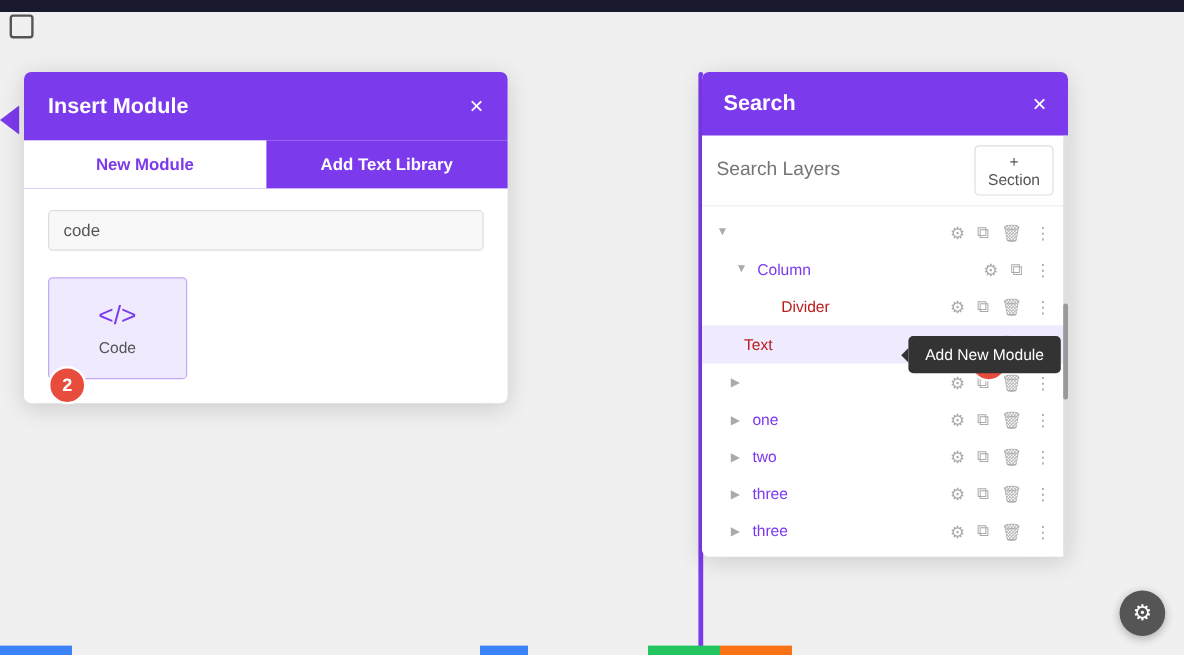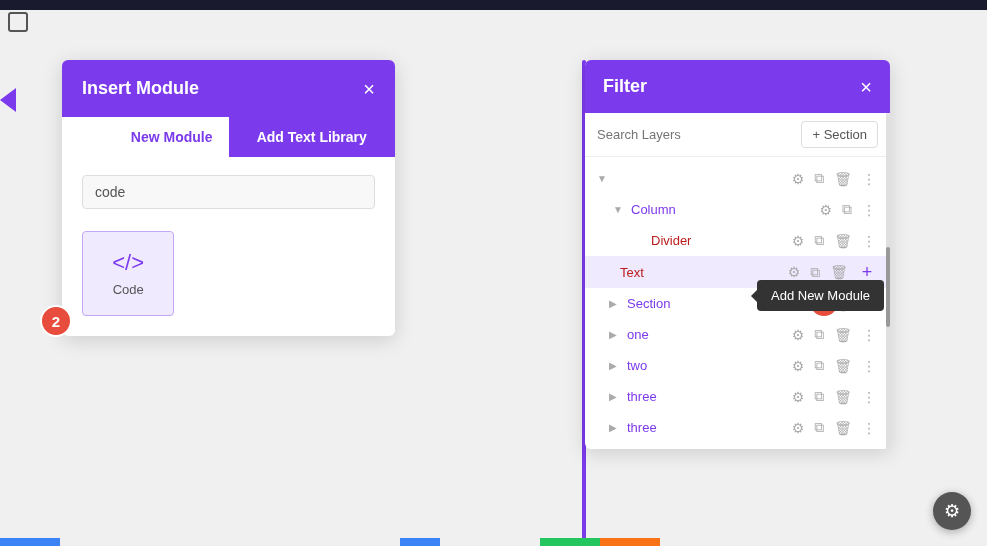--- a/index.html
+++ b/index.html
@@ -43,26 +43,25 @@
       border-top: 12px solid transparent;
       border-bottom: 12px solid transparent;
       border-right: 16px solid #7c3aed;
     }
 
     
     .insert-module-panel {
       position: absolute;
       top: 60px;
       left: 20px;
-      width: 333px;
+      width: 403px;
       background: #fff;
       border-radius: 6px;
       box-shadow: 0 4px 20px rgba(0,0,0,0.15);
       overflow: visible;
-      margin-left: 42px;
     }
 
     .panel-header {
       background: #7c3aed;
       padding: 18px 20px;
       border-radius: 6px 6px 0 0;
       display: flex;
       align-items: center;
       justify-content: space-between;
     }
@@ -93,21 +92,20 @@
       border: none;
       cursor: pointer;
       font-size: 14px;
       font-weight: 600;
       transition: background 0.2s;
     }
 
     .tab-btn.active {
       background: #fff;
       color: #7c3aed;
-      text-align: right;
     }
 
     .tab-btn.inactive {
       background: transparent;
       color: #fff;
     }
 
     .search-container {
       padding: 18px 20px 12px;
     }
@@ -212,21 +210,21 @@
       align-items: center;
       padding: 8px 12px;
       border-bottom: 1px solid #eee;
       gap: 8px;
     }
 
     .layers-search-input {
       flex: 1;
       border: none;
       outline: none;
-      font-size: 13px;
+      font-size: 16px;
       color: #ef4444;
       background: transparent;
     }
 
     .filter-btn {
       display: flex;
       align-items: center;
       gap: 4px;
       padding: 5px 10px;
       border: 1px solid #ddd;
@@ -438,21 +436,21 @@
 </div>
 
 <div class="step-badge badge-2">
   <span>2</span>
 </div>
 
 <div class="layers-left-line"></div>
 
 <div class="layers-panel">
   <div class="layers-header">
-    <span class="layers-title">Filter</span>
+    <span class="layers-title">Search</span>
     <button class="close-btn">×</button>
   </div>
   <div class="layers-panel-inner">
     <div class="layers-search-bar">
       <input class="layers-search-input" type="text" placeholder="Search Layers" style="">
       <button class="filter-btn">+ Section</button>
     </div>
     <div class="layers-list">
 
       <div class="layer-row">
@@ -492,21 +490,20 @@
         <div class="layer-actions">
           <span class="layer-action-icon">⚙</span>
           <span class="layer-action-icon">⧉</span>
           <span class="layer-action-icon">🗑</span>
           <button class="plus-btn">+</button>
         </div>
       </div>
 
       <div class="layer-row" style="padding-left:24px;">
         <span class="layer-toggle">▶</span>
-        <span class="layer-name">Section</span>
         <div class="layer-actions">
           <span class="layer-action-icon">⚙</span>
           <span class="layer-action-icon">⧉</span>
           <span class="layer-action-icon">🗑</span>
           <span class="layer-action-icon">⋮</span>
         </div>
       </div>
 
       <div class="layer-row" style="padding-left:24px;">
         <span class="layer-toggle">▶</span>

